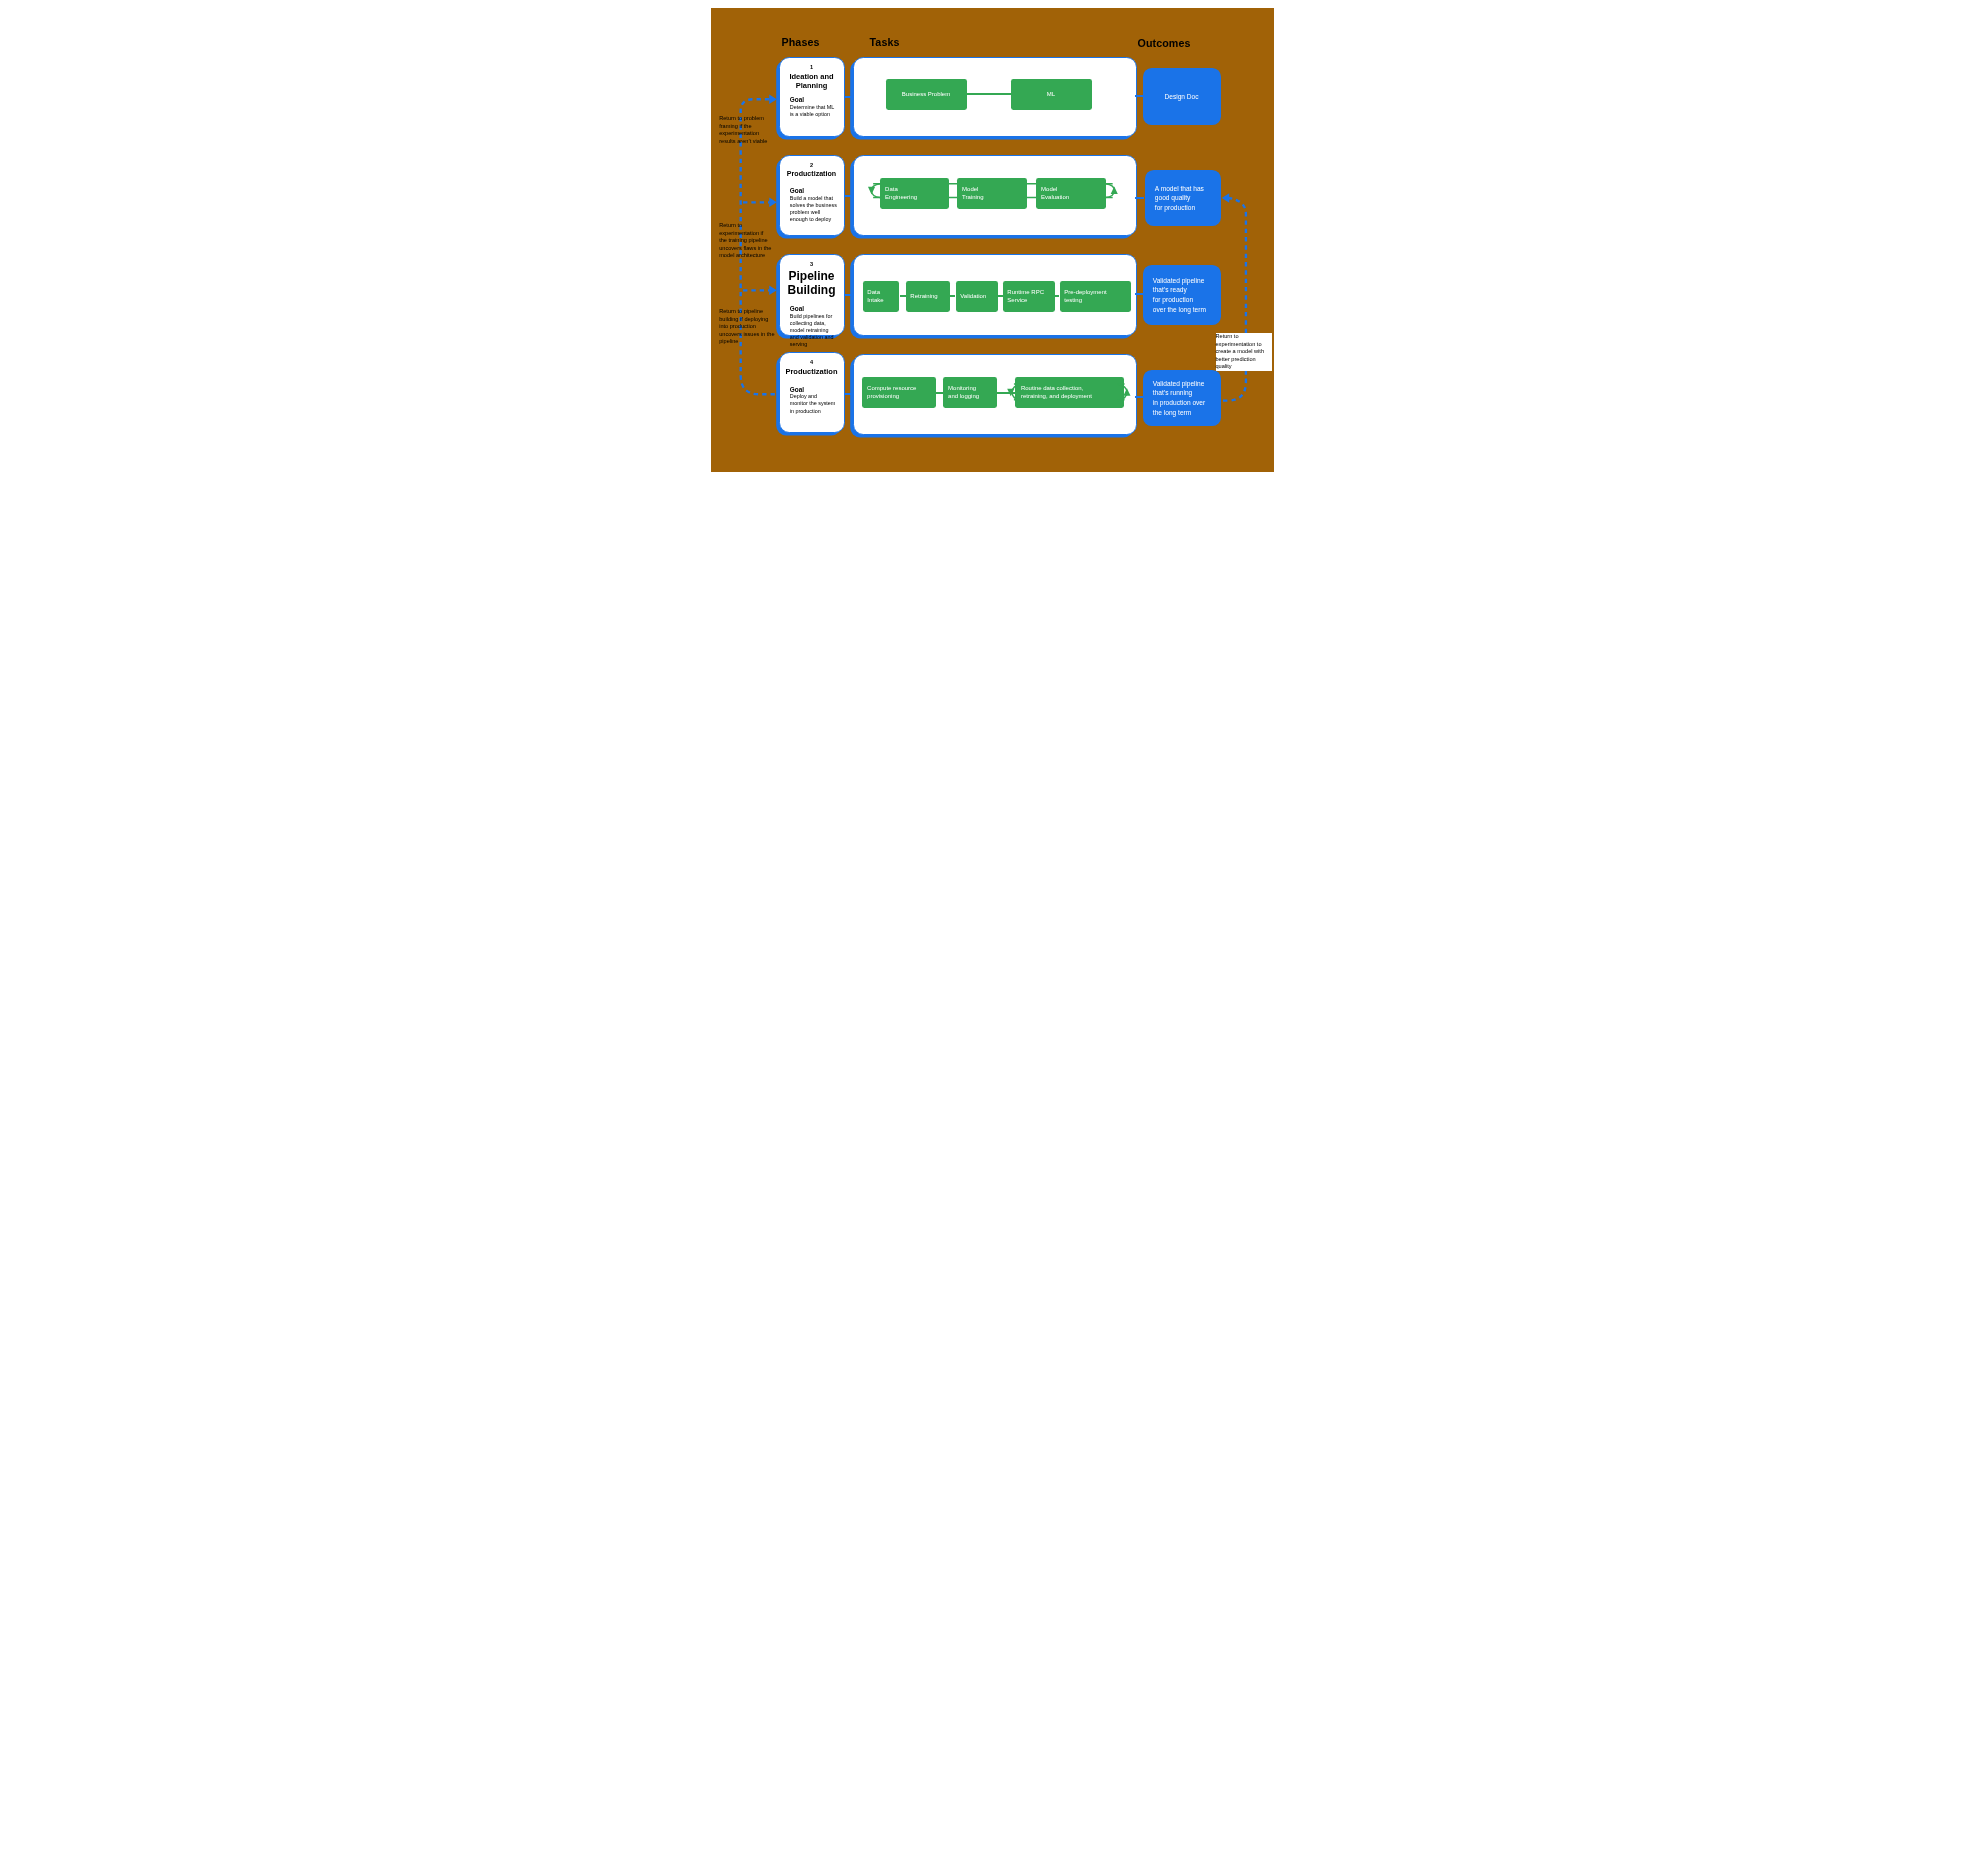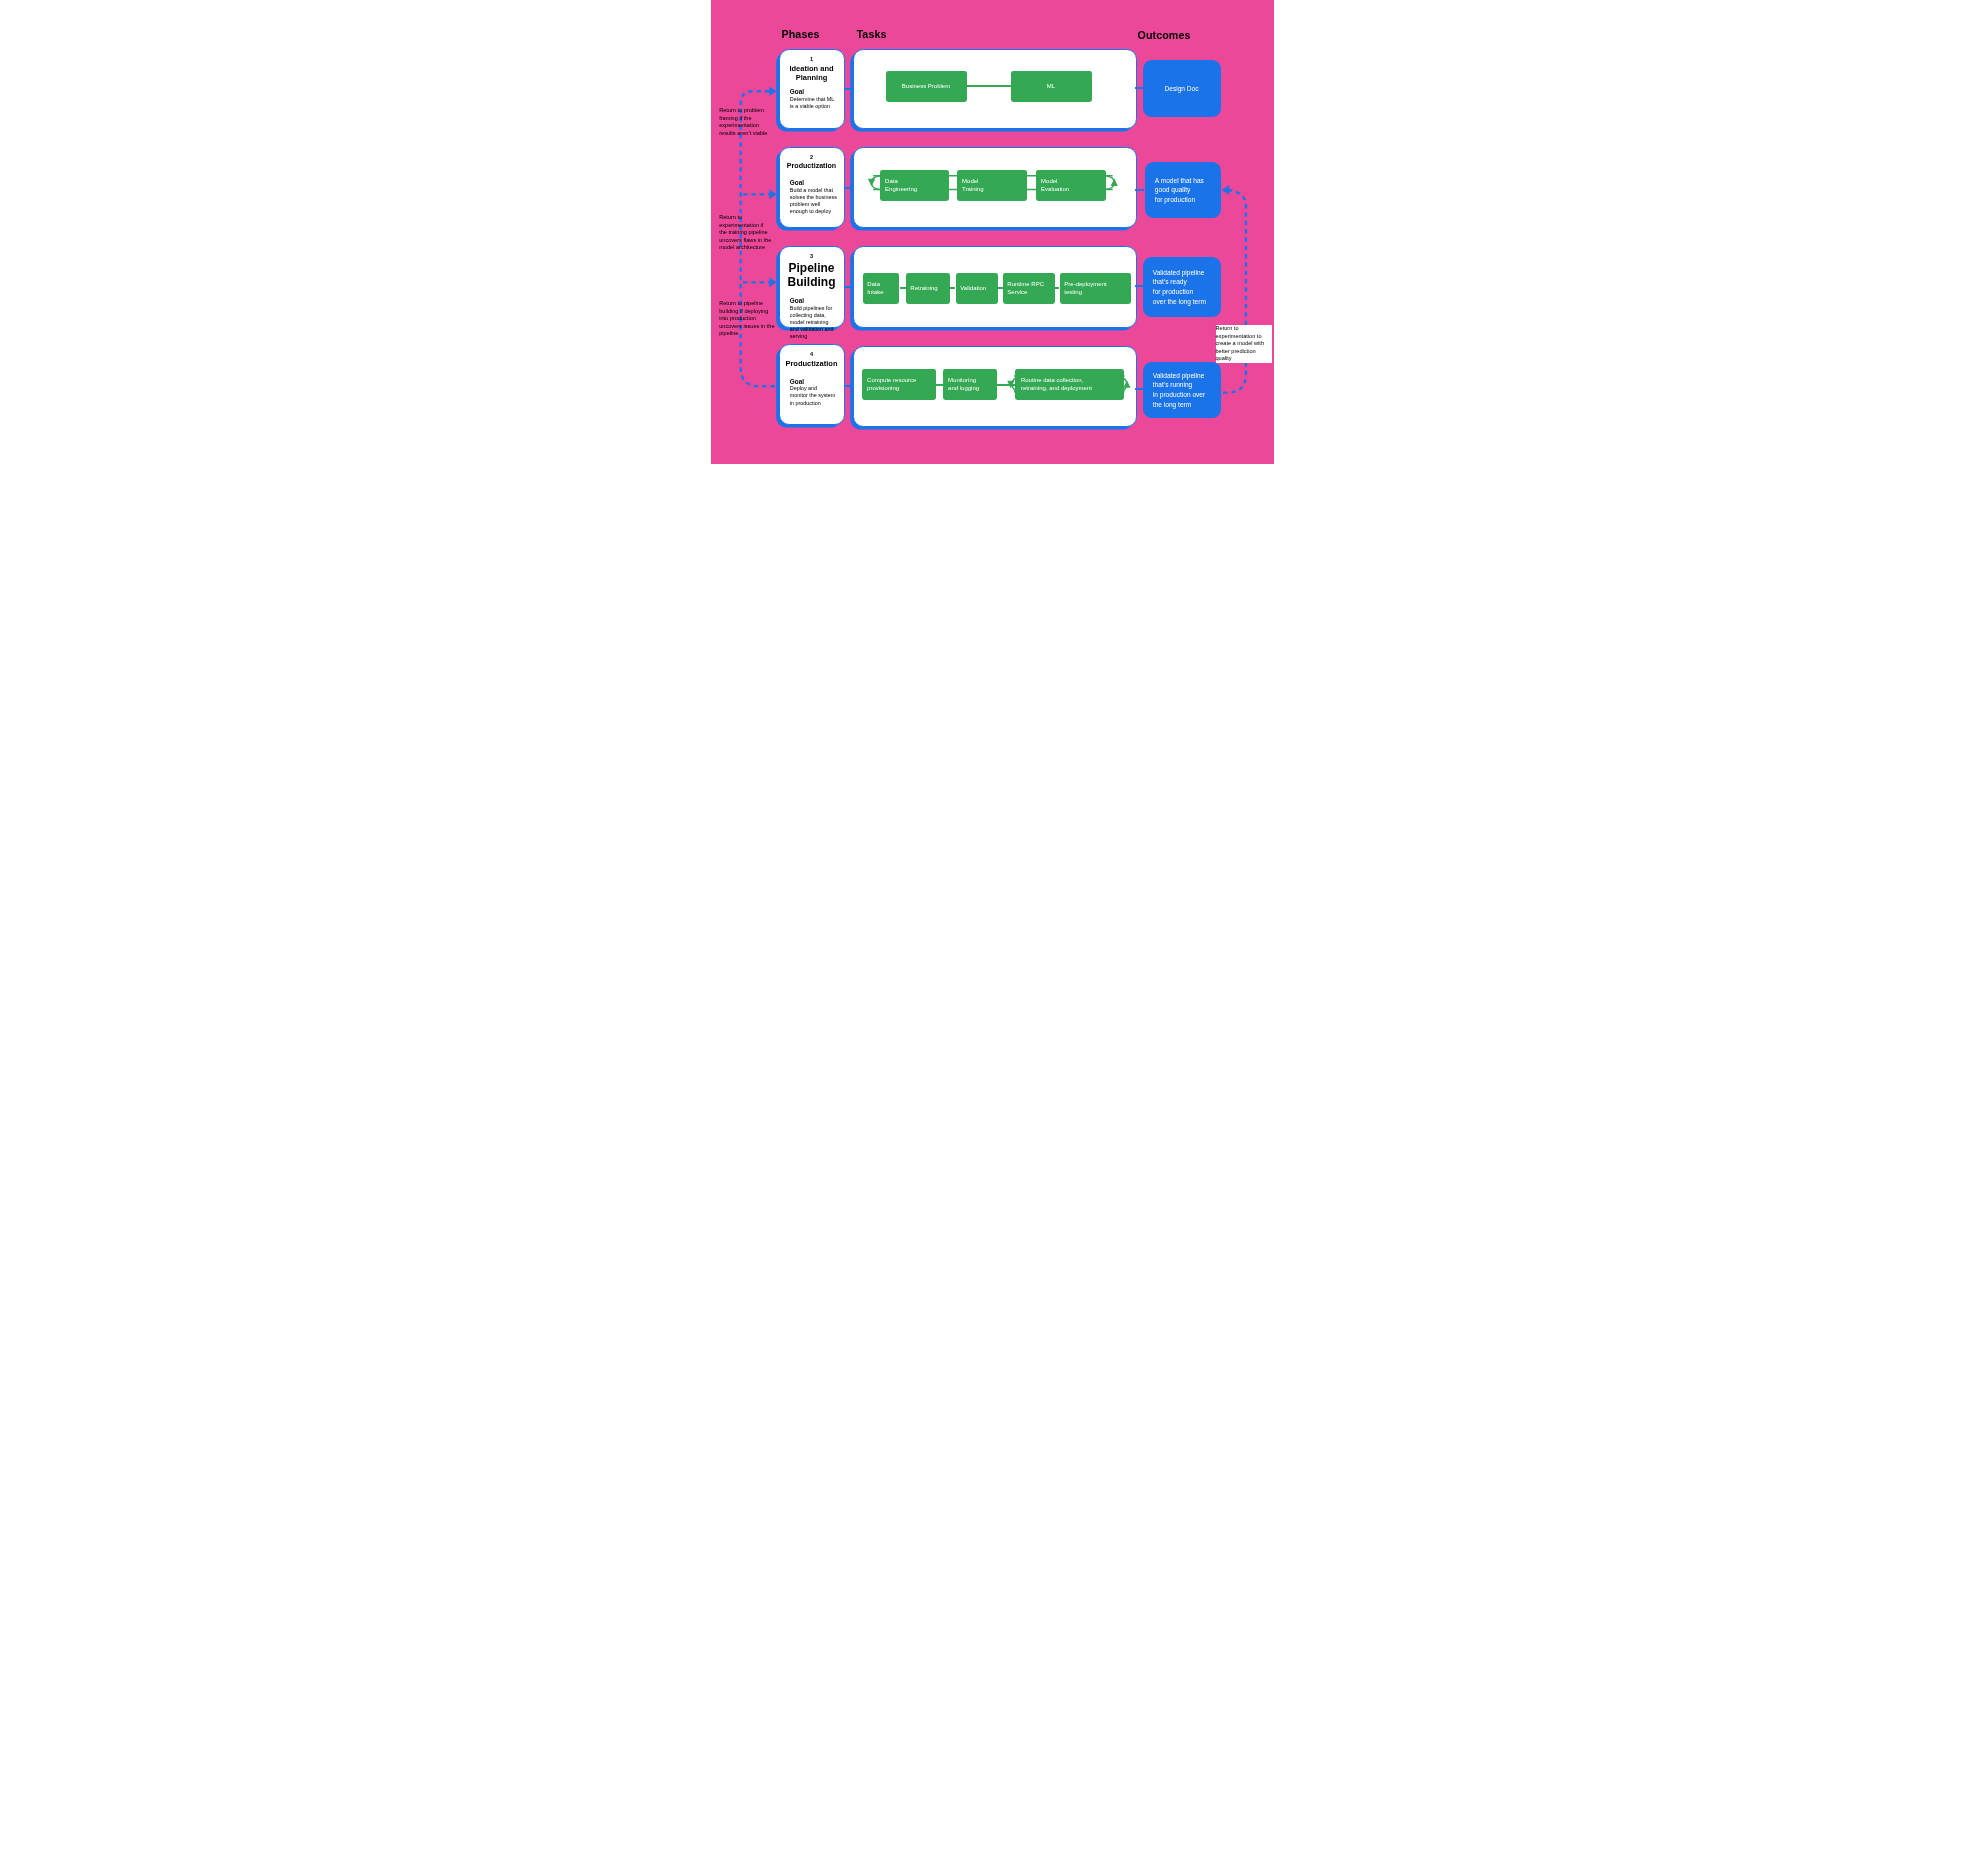--- a/index.html
+++ b/index.html
@@ -1,16 +1,16 @@
 <!DOCTYPE html>
 <html style="font-size:6.4px"><head>
 <meta charset="utf-8">
 <style>
   html,body{margin:0;padding:0;background:#fff;font-family:"Liberation Sans",sans-serif;color:#000;}
-  #canvas{position:relative;width:563px;height:464px;margin:0 auto;background:#ec4899;overflow:hidden;}
+  #canvas{position:relative;width:563px;height:464px;margin:8px auto;background:#a16207;overflow:hidden;}
   .hdr{position:absolute;font-size:10.7px;font-weight:700;letter-spacing:0.1px;}
   .card{position:absolute;left:68px;width:66px;background:#fff;border:1.6px solid #1A73E8;
         border-radius:10.3px;box-shadow:-3.2px 2.8px 0 -0.4px #1A73E8;box-sizing:border-box;z-index:2;}
   .panel{position:absolute;left:142px;width:284px;background:#fff;border:1.6px solid #1A73E8;
         border-radius:10.3px;box-shadow:-3.2px 2.8px 0 -0.4px #1A73E8;box-sizing:border-box;z-index:0;}
   .pnum{text-align:center;font-size:5.6px;font-weight:700;margin-top:6px;}
   .ptitle{text-align:center;font-size:7.5px;font-weight:700;line-height:1.2;margin-top:2px;white-space:pre-line;}
   .glabel{font-size:6.4px;font-weight:700;margin:6.4px 0 0.8px 10.3px;}
   .gtext{font-size:5.4px;line-height:1.32;margin:0 4px 0 10.3px;white-space:pre-line;}
   .gbox{position:absolute;background:#34A853;color:#fff;border-radius:2.4px;display:flex;align-items:center;
@@ -26,21 +26,21 @@
   .ann.bg{background:#fff;}
   svg.lyr{position:absolute;left:0;top:0;z-index:3;pointer-events:none;}
   svg.under{z-index:1;}
 </style>
 </head>
 <body>
 
 <div id="canvas">
 
   <div class="hdr" style="left:71px;top:28px;">Phases</div>
-  <div class="hdr" style="left:146px;top:28px;">Tasks</div>
+  <div class="hdr" style="left:159px;top:28px;">Tasks</div>
   <div class="hdr" style="left:427px;top:29px;">Outcomes</div>
 
   <svg class="lyr under" width="563" height="464" viewBox="0 0 1418 1170">
     <line x1="408" y1="443" x2="1012" y2="443" stroke="#34A853" stroke-width="4"></line>
     <line x1="408" y1="478" x2="1012" y2="478" stroke="#34A853" stroke-width="4"></line>
     <line x1="763" y1="948" x2="1042" y2="948" stroke="#34A853" stroke-width="4"></line>
     <line x1="763" y1="988" x2="1042" y2="988" stroke="#34A853" stroke-width="4"></line>
   </svg>
 
   <div class="card" style="top:49px;height:80px;">

